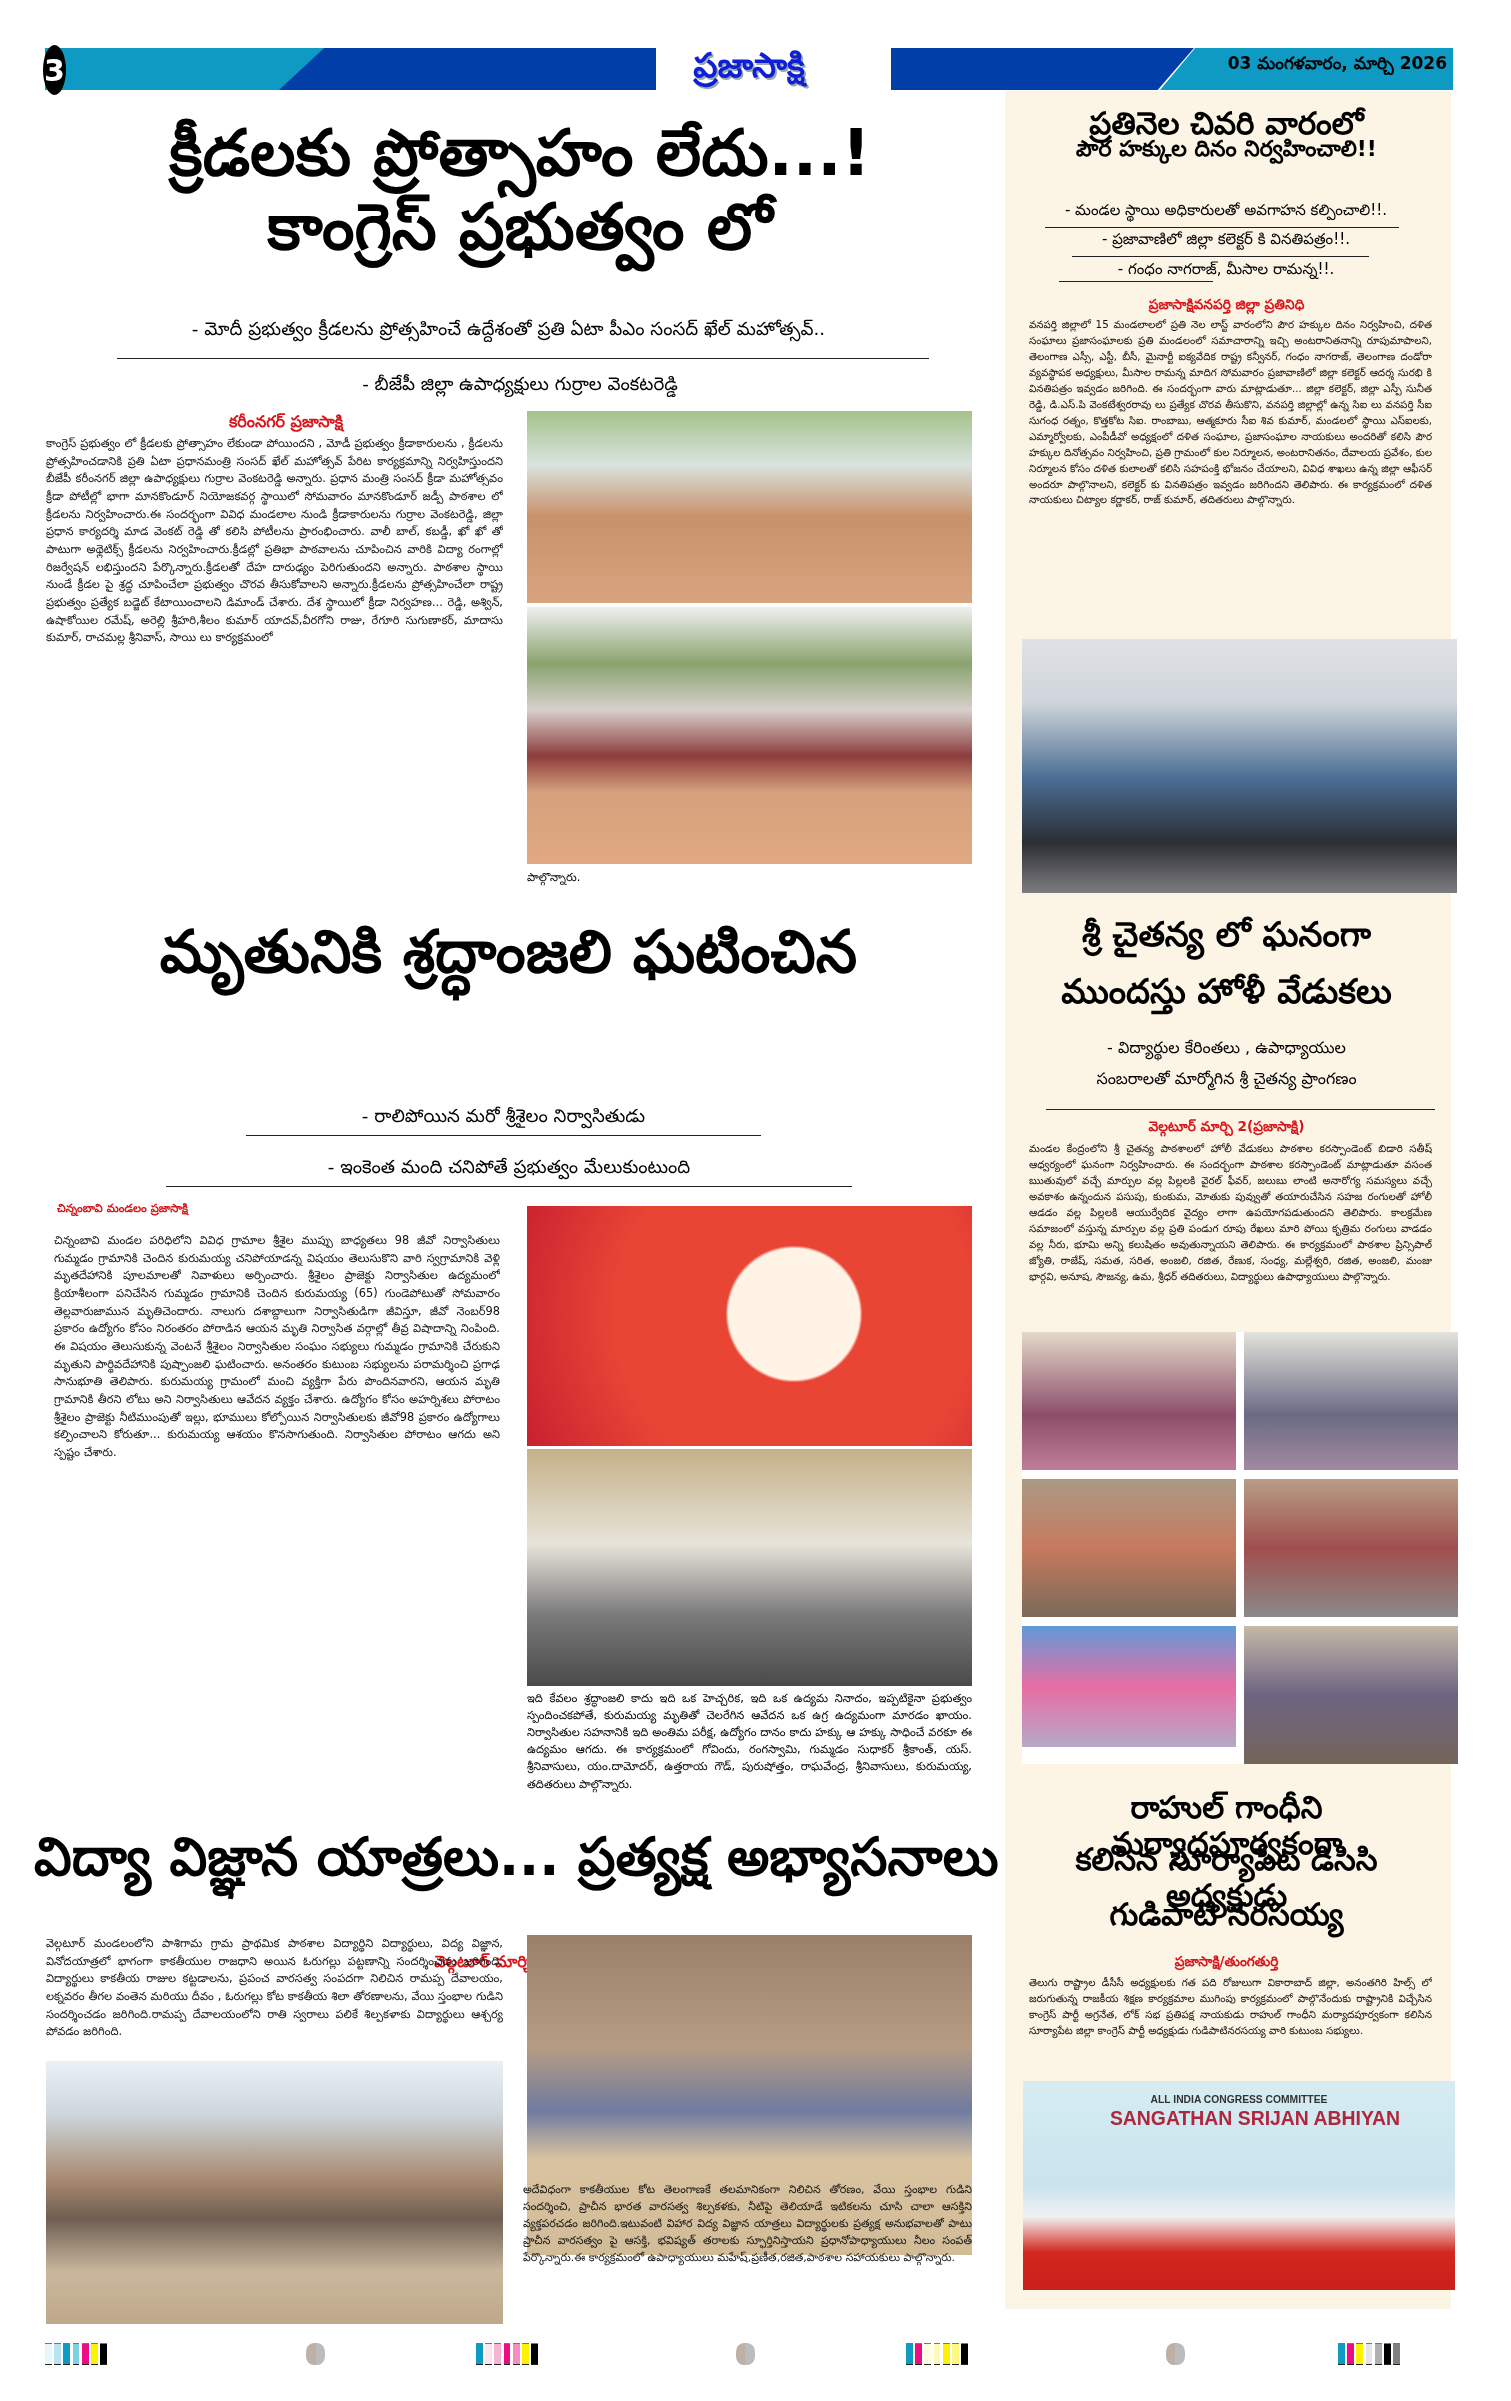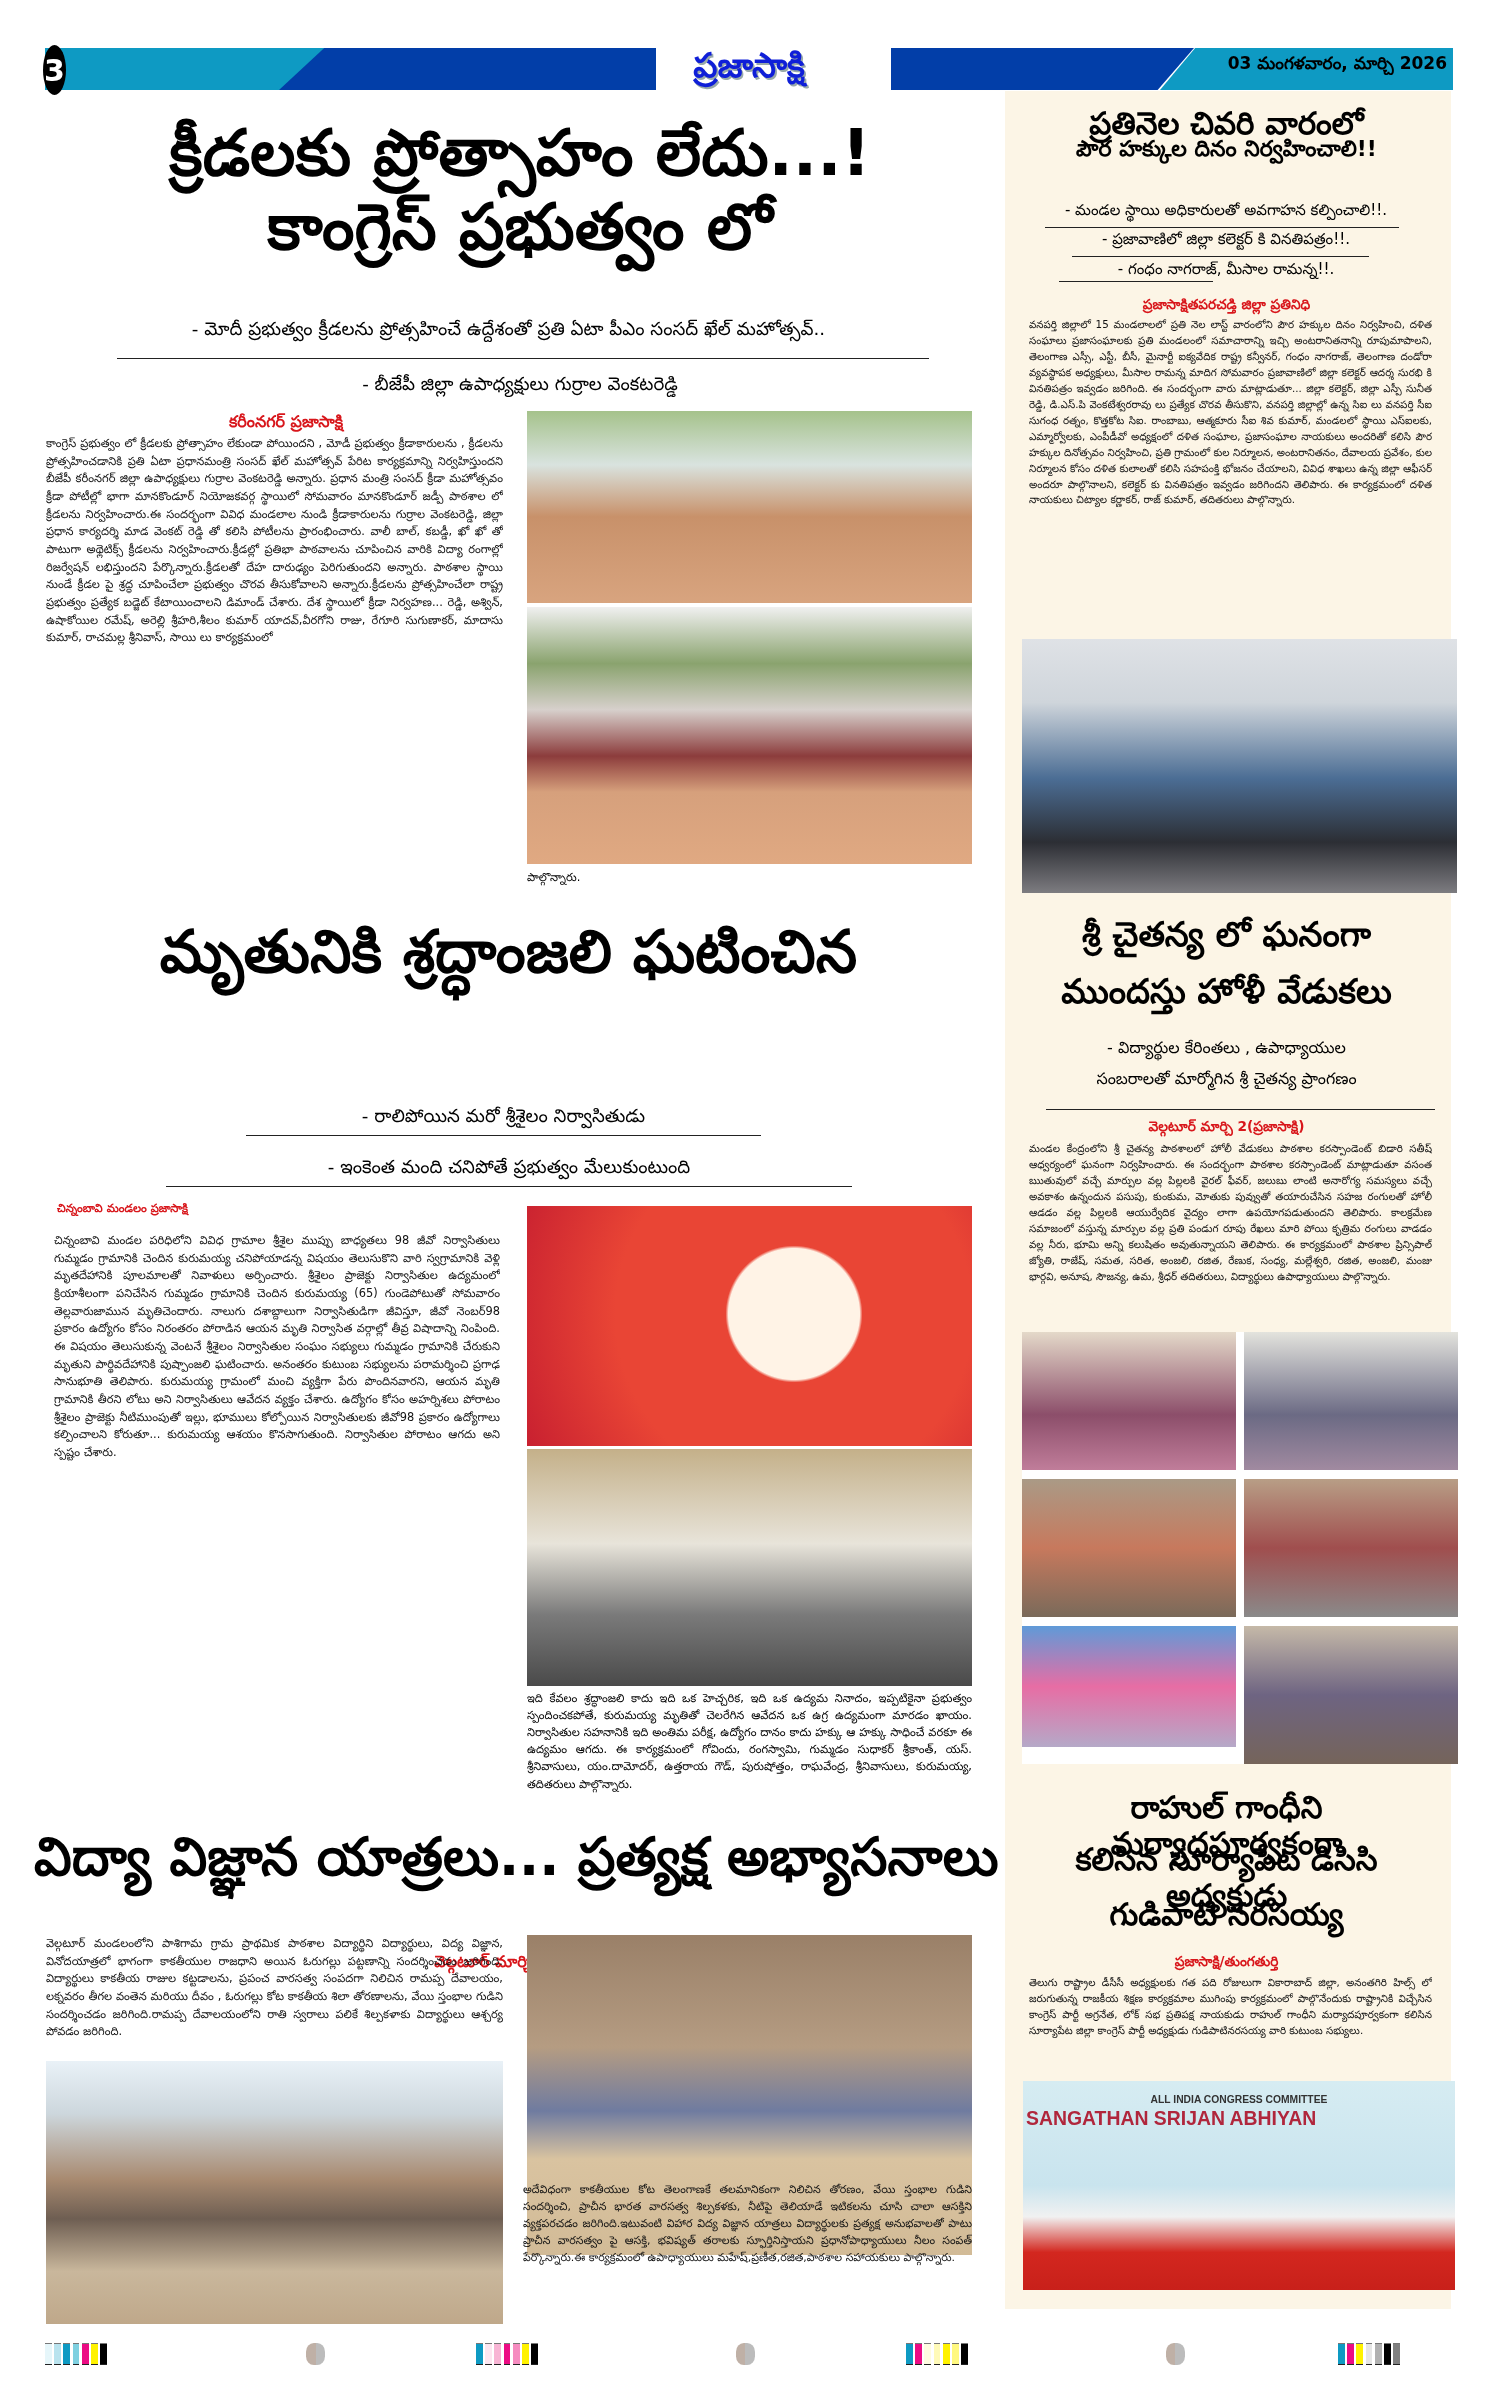--- a/index.html
+++ b/index.html
@@ -79,21 +79,21 @@
 <div class="abs cream" style="left:1005px;top:91px;width:446px;height:2218px"></div>
 
 <div class="abs hl" style="left:1018px;top:106px;width:417px;font-size:31px">ప్రతినెల చివరి వారంలో</div>
 <div class="abs hl" style="left:1018px;top:136px;width:417px;font-size:22px">పౌర హక్కుల దినం నిర్వహించాలి!!</div>
 <div class="abs sub" style="left:1023px;top:201px;width:406px;font-size:15px">- మండల స్థాయి అధికారులతో అవగాహన కల్పించాలి!!.</div>
 <div class="abs rule" style="left:1045px;top:227px;width:354px;border-top-width:1.1px"></div>
 <div class="abs sub" style="left:1023px;top:230px;width:406px;font-size:15px">- ప్రజావాణిలో జిల్లా కలెక్టర్ కి వినతిపత్రం!!.</div>
 <div class="abs rule" style="left:1072px;top:256px;width:297px;border-top-width:1.1px"></div>
 <div class="abs sub" style="left:1023px;top:260px;width:406px;font-size:15px">-  గంధం నాగరాజ్, మీసాల రామన్న!!.</div>
 <div class="abs rule" style="left:1059px;top:281px;width:154px;border-top-width:1.1px"></div>
-<div class="abs dateline-red" style="left:1018px;top:296px;width:417px;font-size:13.7px">ప్రజాసాక్షితపరచడ్తి జిల్లా ప్రతినిధి</div>
+<div class="abs dateline-red" style="left:1018px;top:296px;width:417px;font-size:13.7px">ప్రజాసాక్షివనపర్తి జిల్లా ప్రతినిధి</div>
 <div class="abs body" style="left:1029px;top:317px;width:403px;height:306px;overflow:hidden;font-size:10.3px">వనపర్తి జిల్లాలో 15 మండలాలలో ప్రతి నెల లాస్ట్ వారంలోని పౌర హక్కుల దినం నిర్వహించి, దళిత సంఘాలు ప్రజాసంఘాలకు ప్రతి మండలంలో సమాచారాన్ని ఇచ్చి అంటరానితనాన్ని రూపుమాపాలని, తెలంగాణ ఎస్సీ, ఎస్టీ, బీసీ, మైనార్టీ ఐక్యవేదిక రాష్ట్ర కన్వీనర్, గంధం నాగరాజ్, తెలంగాణ దండోరా వ్యవస్థాపక అధ్యక్షులు, మీసాల రామన్న మాదిగ సోమవారం ప్రజావాణిలో జిల్లా కలెక్టర్ ఆదర్శ సురభి కి వినతిపత్రం ఇవ్వడం జరిగింది. ఈ సందర్భంగా వారు మాట్లాడుతూ... జిల్లా కలెక్టర్, జిల్లా ఎస్పీ సునీత రెడ్డి, డి.ఎస్.పి వెంకటేశ్వరరావు లు ప్రత్యేక చొరవ తీసుకొని, వనపర్తి జిల్లాల్లో ఉన్న సిఐ లు వనపర్తి సీఐ సుగంధ రత్నం, కొత్తకోట సిఐ. రాంబాబు, ఆత్మకూరు సీఐ శివ కుమార్, మండలలో స్థాయి ఎస్ఐలకు, ఎమ్మార్వోలకు, ఎంపీడీవో అధ్యక్షంలో దళిత సంఘాల, ప్రజాసంఘాల నాయకులు అందరితో కలిసి పౌర హక్కుల దినోత్సవం నిర్వహించి, ప్రతి గ్రామంలో కుల నిర్మూలన, అంటరానితనం, దేవాలయ ప్రవేశం, కుల నిర్మూలన కోసం దళిత కులాలతో కలిసి సహపంక్తి భోజనం చేయాలని, వివిధ శాఖలు ఉన్న జిల్లా ఆఫీసర్ అందరూ పాల్గొనాలని, కలెక్టర్ కు వినతిపత్రం ఇవ్వడం జరిగిందని తెలిపారు. ఈ కార్యక్రమంలో దళిత నాయకులు చిట్యాల కర్ణాకర్, రాజ్ కుమార్, తదితరులు పాల్గొన్నారు.</div>
 <div class="photo" style="left:1022px;top:639px;width:435px;height:254px;background:linear-gradient(180deg,#dfe2e6 0%,#cfd5db 25%,#4b6d94 55%,#2c2e34 80%,#7d7c80 100%)"></div>
 
 <div class="abs hl" style="left:1018px;top:915px;width:417px;font-size:34px">శ్రీ చైతన్య లో ఘనంగా</div>
 <div class="abs hl" style="left:1018px;top:972px;width:417px;font-size:34px">ముందస్తు హోళీ వేడుకలు</div>
 <div class="abs sub" style="left:1018px;top:1038px;width:417px;font-size:16px">- విద్యార్థుల కేరింతలు , ఉపాధ్యాయుల</div>
 <div class="abs sub" style="left:1018px;top:1069px;width:417px;font-size:16px">సంబరాలతో మార్మోగిన శ్రీ చైతన్య ప్రాంగణం</div>
 <div class="abs rule" style="left:1046px;top:1109px;width:389px;border-top-width:1.1px"></div>
 <div class="abs dateline-red" style="left:1018px;top:1118px;width:417px;font-size:13.7px">వెల్గటూర్ మార్చి 2(ప్రజాసాక్షి)</div>
 <div class="abs body" style="left:1029px;top:1141px;width:403px;height:189px;overflow:hidden;font-size:10.3px">మండల కేంద్రంలోని శ్రీ చైతన్య పాఠశాలలో హోలీ వేడుకలు పాఠశాల కరస్పాండెంట్ బిడారి సతీష్ ఆధ్వర్యంలో ఘనంగా నిర్వహించారు. ఈ సందర్భంగా పాఠశాల కరస్పాండెంట్ మాట్లాడుతూ వసంత ఋతువులో వచ్చే మార్పుల వల్ల పిల్లలకి వైరల్ ఫీవర్, జలుబు లాంటి అనారోగ్య సమస్యలు వచ్చే అవకాశం ఉన్నందున పసుపు, కుంకుమ, మోతుకు పువ్వుతో తయారుచేసిన సహజ రంగులతో హోలీ ఆడడం వల్ల పిల్లలకి ఆయుర్వేదిక వైద్యం లాగా ఉపయోగపడుతుందని తెలిపారు. కాలక్రమేణ సమాజంలో వస్తున్న మార్పుల వల్ల ప్రతి పండుగ రూపు రేఖలు మారి పోయి కృత్రిమ రంగులు వాడడం వల్ల నీరు, భూమి అన్ని కలుషితం అవుతున్నాయని తెలిపారు. ఈ కార్యక్రమంలో పాఠశాల ప్రిన్సిపాల్ జ్యోతి, రాజేష్, సమత, సరిత, అంజలి, రజిత, రేణుక, సంధ్య, మల్లేశ్వరి, రజిత, అంజలి, మంజు భార్గవి, అనూష, సౌజన్య, ఉమ, శ్రీధర్ తదితరులు, విద్యార్థులు ఉపాధ్యాయులు పాల్గొన్నారు.</div>
@@ -106,21 +106,21 @@
   <div style="position:absolute;right:0;top:68%;width:49%;height:32%;background:linear-gradient(180deg,#c5b9a8,#6e6482 50%,#75645a)"></div>
 </div>
 
 <div class="abs hl" style="left:1018px;top:1790px;width:417px;font-size:31px">రాహుల్ గాంధీని మర్యాదపూర్వకంగా</div>
 <div class="abs hl" style="left:1018px;top:1842px;width:417px;font-size:31px">కలిసిన సూర్యాపేట డిసిసి అధ్యక్షుడు</div>
 <div class="abs hl" style="left:1018px;top:1897px;width:417px;font-size:31px">గుడిపాటి నరసయ్య</div>
 <div class="abs dateline-red" style="left:1018px;top:1953px;width:417px;font-size:13.7px">ప్రజాసాక్షి/తుంగతుర్తి</div>
 <div class="abs body" style="left:1029px;top:1975px;width:403px;height:91px;overflow:hidden;font-size:10.3px">తెలుగు రాష్ట్రాల డీసీసీ అధ్యక్షులకు గత పది రోజులుగా వికారాబాద్ జిల్లా, అనంతగిరి హిల్స్ లో జరుగుతున్న రాజకీయ శిక్షణ కార్యక్రమాల ముగింపు కార్యక్రమంలో పాల్గొనేందుకు రాష్ట్రానికి విచ్చేసిన కాంగ్రెస్ పార్టీ అగ్రనేత, లోక్ సభ ప్రతిపక్ష నాయకుడు రాహుల్ గాంధీని మర్యాదపూర్వకంగా కలిసిన సూర్యాపేట జిల్లా కాంగ్రెస్ పార్టీ అధ్యక్షుడు గుడిపాటినరసయ్య వారి కుటుంబ సభ్యులు.</div>
 <div class="photo" style="left:1023px;top:2081px;width:432px;height:209px;background:linear-gradient(180deg,#d6ecf2 0%,#c9e4ee 50%,#f1f1f1 65%,#d3271f 82%,#c8201a 100%)">
   <div style="position:absolute;left:0;top:12.6px;width:100%;text-align:center;font:bold 10.3px 'Liberation Sans',sans-serif;color:#333">ALL INDIA CONGRESS COMMITTEE</div>
-  <div style="position:absolute;left:3px;top:26px;width:100%;font:bold 19.4px 'Liberation Sans',sans-serif;color:#b0263c">SANGATHAN SRIJAN ABHIYAN</div>
+  <div style="position:absolute;left:16px;top:26px;width:100%;text-align:center;font:bold 19.4px 'Liberation Sans',sans-serif;color:#b0263c">SANGATHAN SRIJAN ABHIYAN</div>
 </div>
 
 <div class="reg" style="left:45px">
   <span style="background:#e6f6fa"></span>
     <span style="background:#b9e3ee"></span>
     <span style="background:#0e9ac3"></span>
     <span style="background:#7fd0e0"></span>
     <span style="background:#ec0c84"></span>
     <span style="background:#fff200"></span>
     <span style="background:#000"></span>

